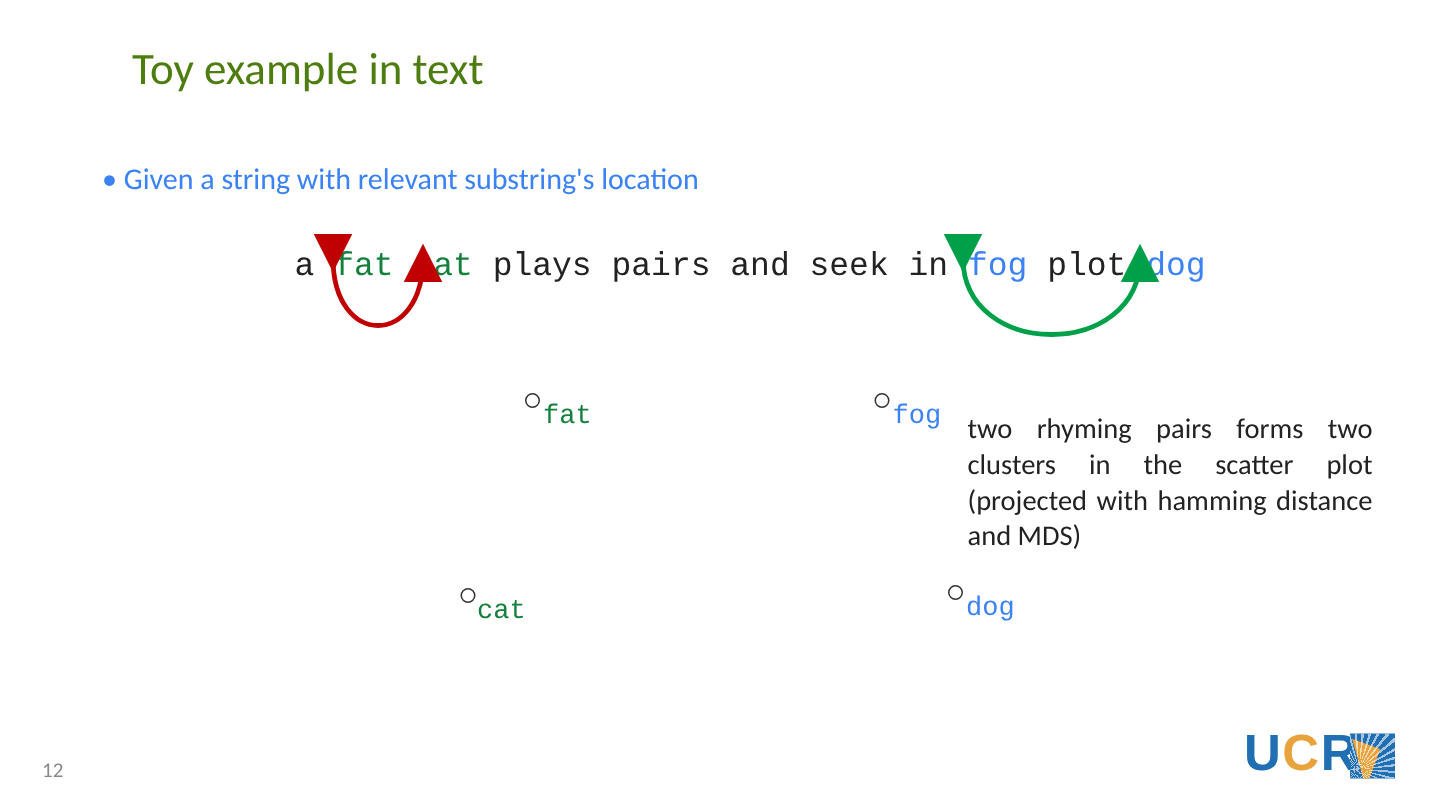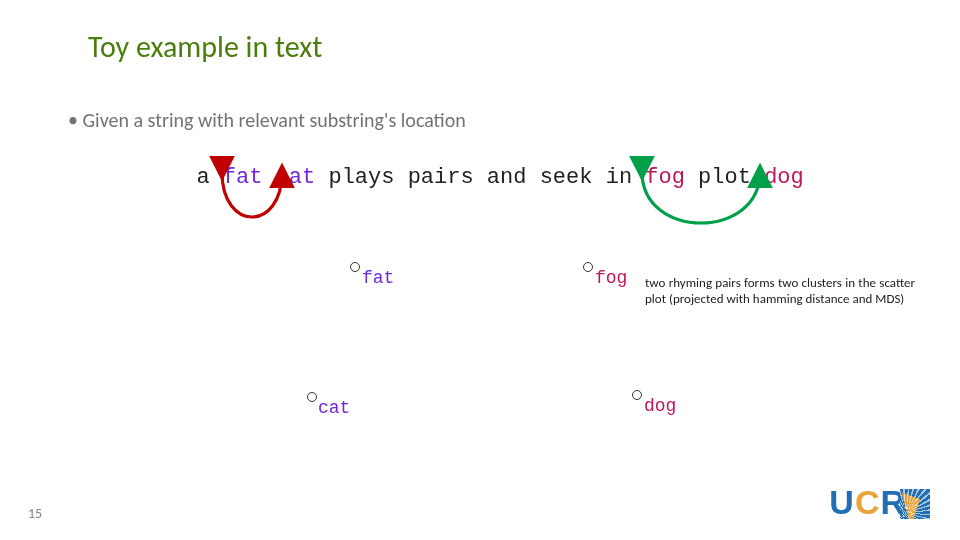--- a/index.html
+++ b/index.html
@@ -18,35 +18,35 @@
     font-size: 30px;
     font-weight: 400;
     color: #4d7c0f;
     margin-left: 40px;
   }
   .bullet {
     position: absolute;
     left: 68px;
     top: 108px;
     font-size: 20px;
-    color: #737373;
+    color: #3b82f6;
   }
   .bullet::before {
     content: "• ";
   }
   .sentence {
     position: absolute;
     left: 170px;
     top: 140px;
     font-family: "Courier New", monospace;
     font-size: 22px;
     white-space: pre;
   }
-  .w-red { color: #6d28d9; }
-  .w-green { color: #be185d; }
+  .w-red { color: #15803d; }
+  .w-green { color: #3b82f6; }
   .w-plain { color: #222; }
   svg.arrows {
     position: absolute;
     left: 0;
     top: 0;
     pointer-events: none;
   }
   .scatter-point {
     position: absolute;
     width: 10px;
@@ -58,21 +58,21 @@
   .scatter-label {
     position: absolute;
     font-family: "Courier New", monospace;
     font-size: 18px;
   }
   .caption {
     position: absolute;
     left: 645px;
     top: 275px;
     width: 270px;
-    font-size: 13px;
+    font-size: 19px;
     color: #222;
     text-align: justify;
     line-height: 1.25;
   }
   .page-num {
     position: absolute;
     left: 28px;
     bottom: 18px;
     font-size: 14px;
     color: #888;
@@ -157,21 +157,21 @@
 <div class="scatter-label w-red" style="left:318px; top:398px;">cat</div>
 
 <div class="scatter-point" style="left:583px; top:262px;"></div>
 <div class="scatter-label w-green" style="left:595px; top:268px;">fog</div>
 
 <div class="scatter-point" style="left:632px; top:390px;"></div>
 <div class="scatter-label w-green" style="left:644px; top:396px;">dog</div>
 
 <div class="caption">two rhyming pairs forms two clusters in the scatter plot (projected with hamming distance and MDS)</div>
 
-<div class="page-num">15</div>
+<div class="page-num">12</div>
 
 <div class="logo">
   <span class="logo-text logo-u">U</span>
   <span class="logo-text logo-c">C</span>
   <span class="logo-text logo-r">R</span>
   <span class="logo-mark">
       <span class="rays"></span>
     </span>
 </div>
 

